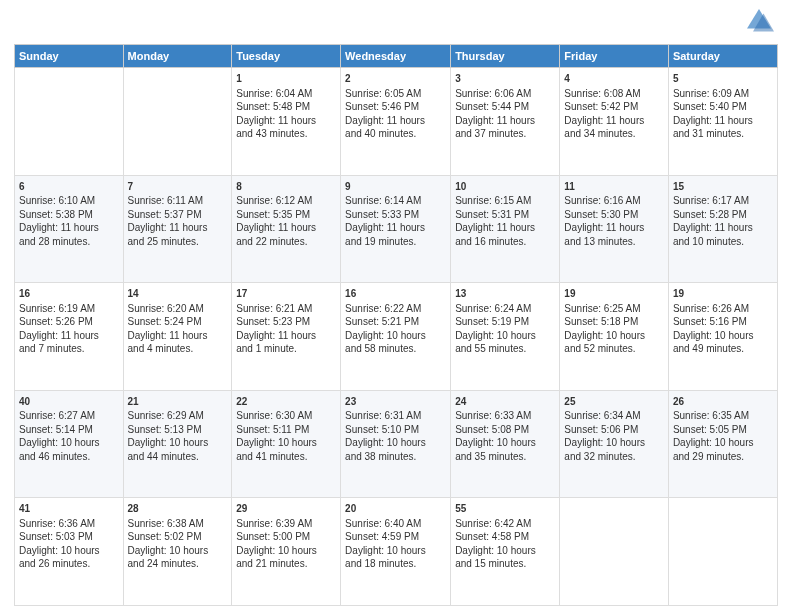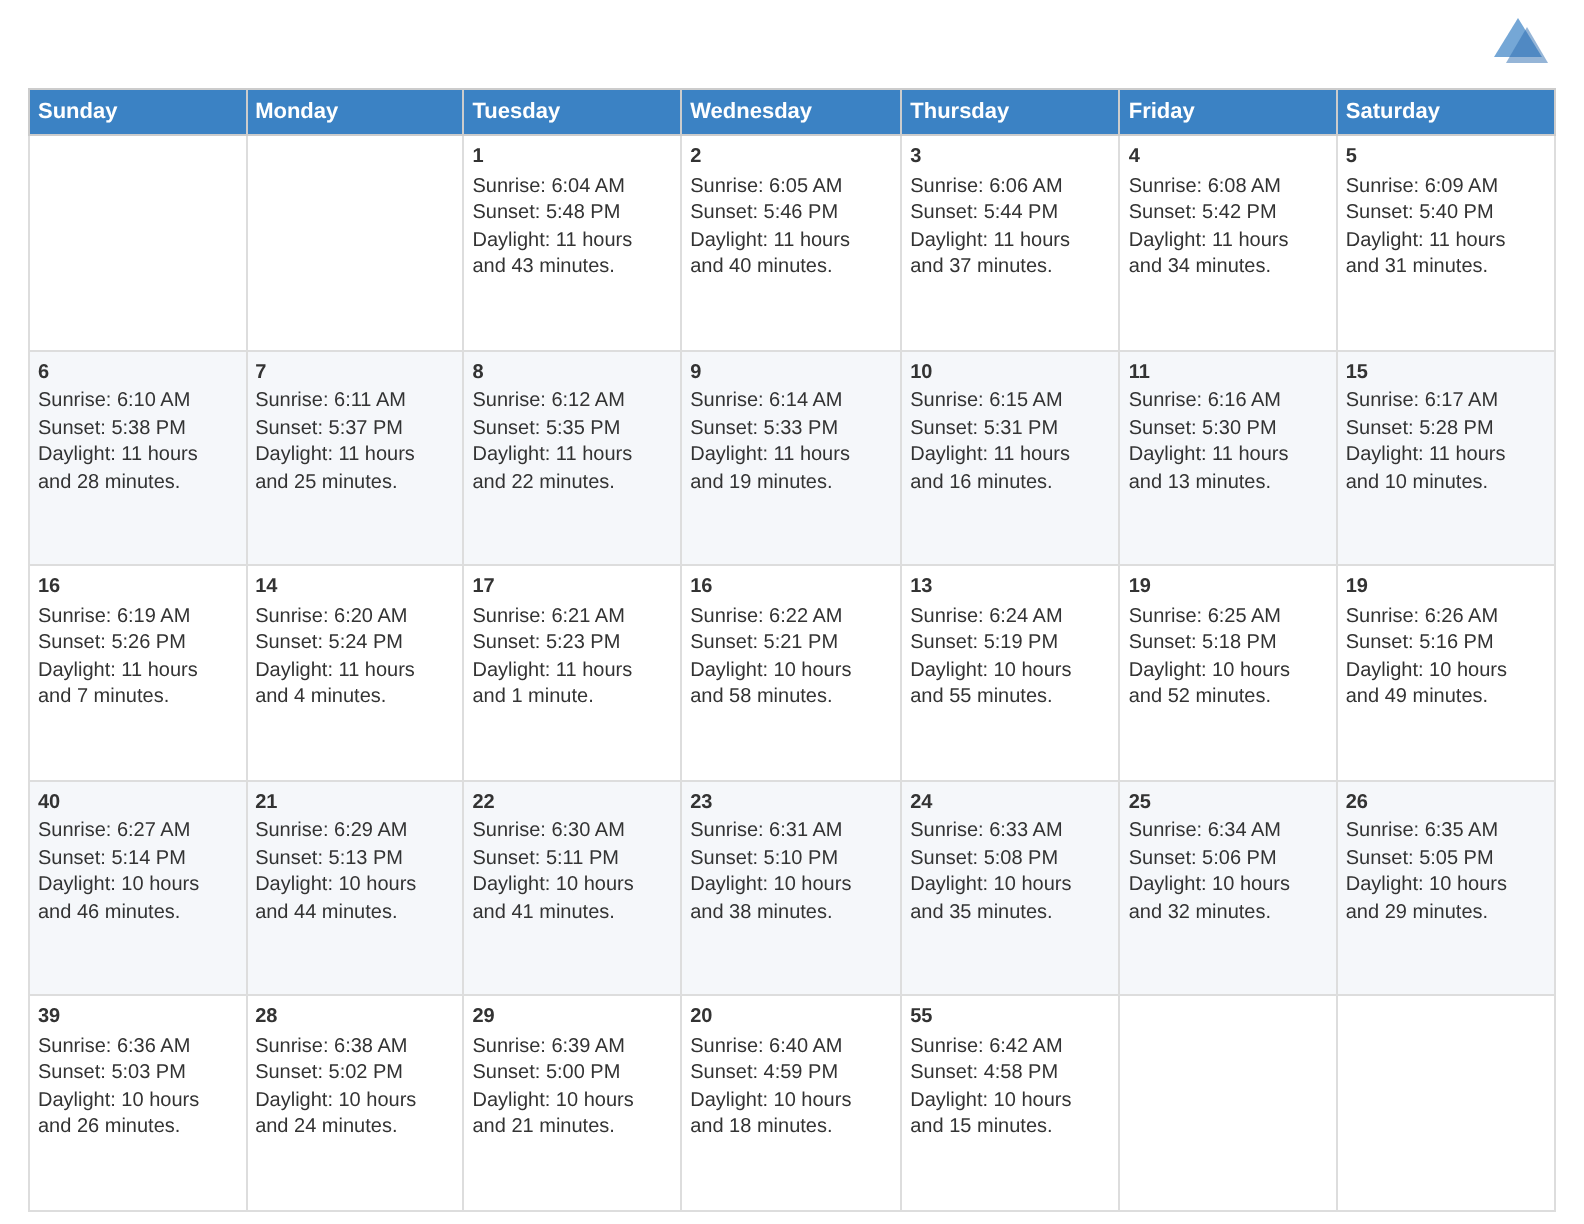--- a/index.html
+++ b/index.html
@@ -248,21 +248,21 @@
             <span class="day-num">25</span>
             <div class="day-info">Sunrise: 6:34 AM<br>Sunset: 5:06 PM<br>Daylight: 10 hours<br>and 32 minutes.</div>
           </td>
           <td>
             <span class="day-num">26</span>
             <div class="day-info">Sunrise: 6:35 AM<br>Sunset: 5:05 PM<br>Daylight: 10 hours<br>and 29 minutes.</div>
           </td>
         </tr>
         <tr>
           <td>
-            <span class="day-num">39</span>
+            <span class="day-num">41</span>
             <div class="day-info">Sunrise: 6:36 AM<br>Sunset: 5:03 PM<br>Daylight: 10 hours<br>and 26 minutes.</div>
           </td>
           <td>
             <span class="day-num">28</span>
             <div class="day-info">Sunrise: 6:38 AM<br>Sunset: 5:02 PM<br>Daylight: 10 hours<br>and 24 minutes.</div>
           </td>
           <td>
             <span class="day-num">29</span>
             <div class="day-info">Sunrise: 6:39 AM<br>Sunset: 5:00 PM<br>Daylight: 10 hours<br>and 21 minutes.</div>
           </td>

